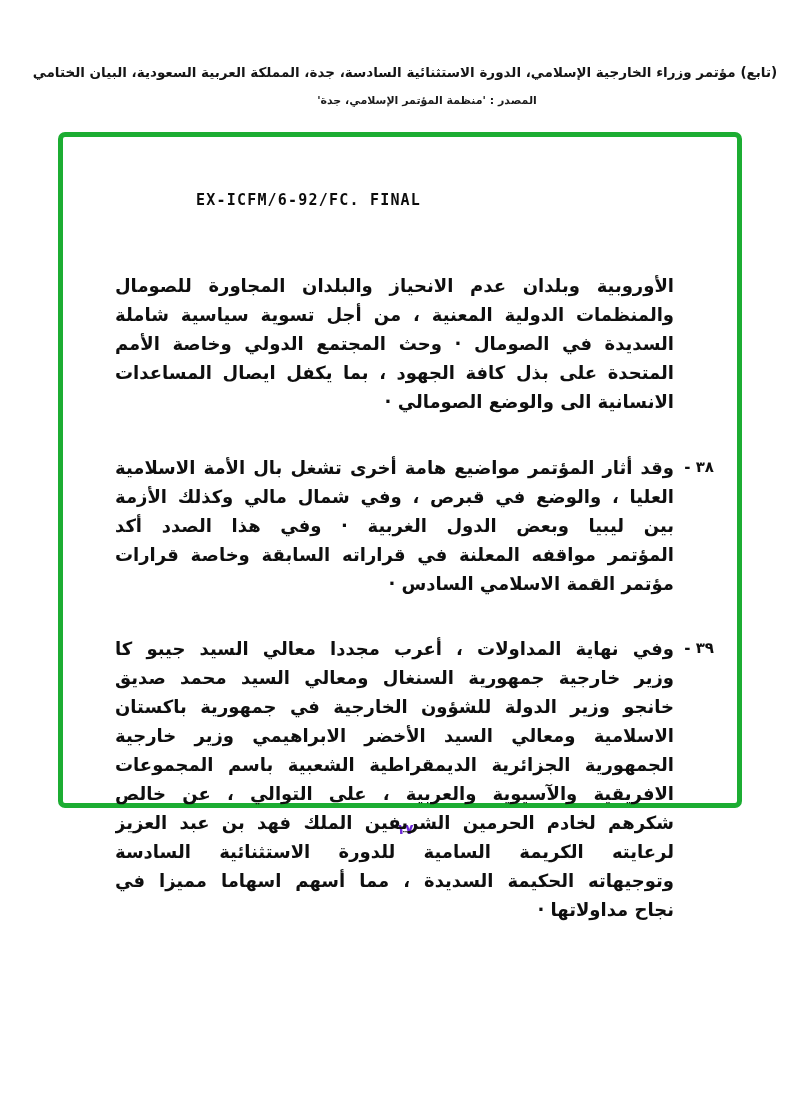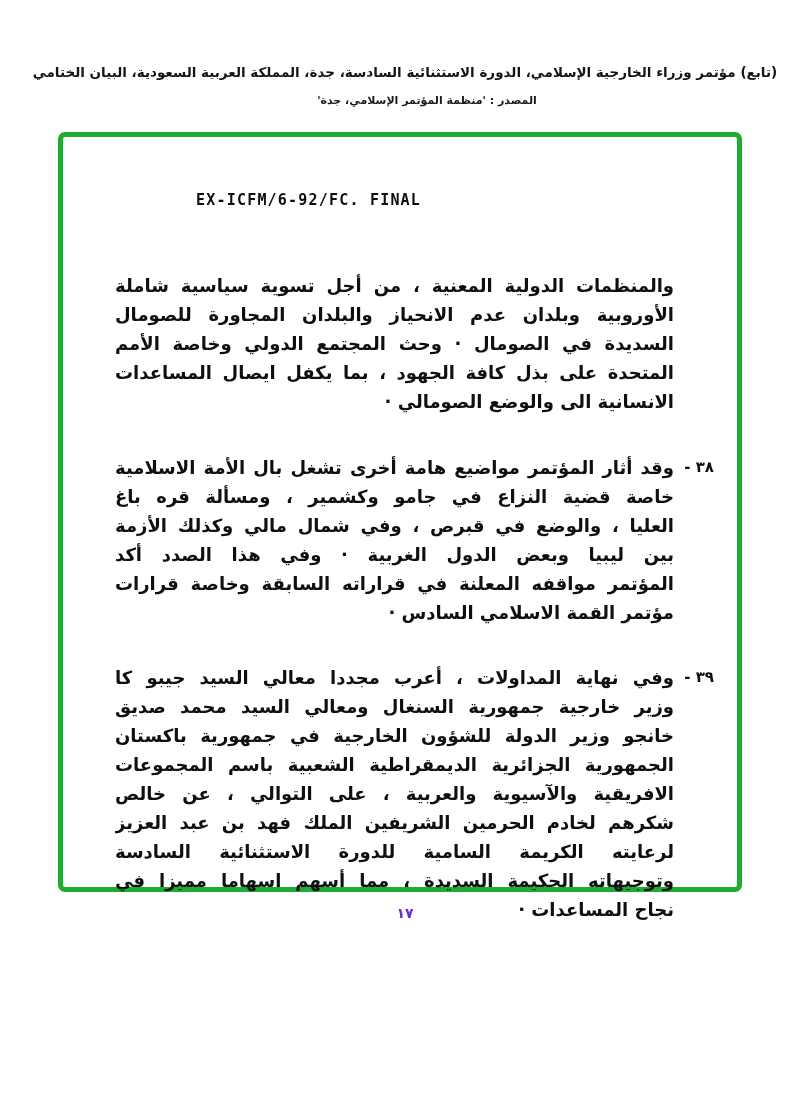--- a/index.html
+++ b/index.html
@@ -30,21 +30,21 @@
     font-size: 11px;
     font-weight: 700;
     color: #1a1a1a;
     padding-left: 44px;
   }
 
   
   .frame {
     box-sizing: border-box;
     width: 684px;
-    height: 760px;
+    height: 676px;
     margin: 25px 0 0 58px;
     border: 5px solid #1cad32;
     border-radius: 7px;
     position: relative;
     background: #ffffff;
   }
   .frame-content {
     position: absolute;
     inset: 0;
     padding: 0 63px 0 52px; 
@@ -119,47 +119,47 @@
 </div>
 
 <div class="frame">
   <div class="frame-content">
 
     <div class="ref-line">EX-ICFM/6-92/FC. FINAL</div>
 
     <div class="body-text">
 
       <div class="para p1">
+        <div class="tline">الأوروبية وبلدان عدم الانحياز والبلدان المجاورة للصومال</div>
         <div class="tline">والمنظمات الدولية المعنية ، من أجل تسوية سياسية شاملة</div>
-        <div class="tline">الأوروبية وبلدان عدم الانحياز والبلدان المجاورة للصومال</div>
         <div class="tline">السديدة في الصومال · وحث المجتمع الدولي وخاصة الأمم</div>
         <div class="tline">المتحدة على بذل كافة الجهود ، بما يكفل ايصال المساعدات</div>
         <div class="tline lastline">الانسانية الى والوضع الصومالي ·</div>
       </div>
 
       <div class="para p38">
         <span class="para-num">٣٨ -</span>
         <div class="tline">وقد أثار المؤتمر مواضيع هامة أخرى تشغل بال الأمة الاسلامية</div>
-        <div class="tline">خاصة قضية النزاع في جامو وكشمير ، ومسألة قره باغ</div>
         <div class="tline">العليا ، والوضع في قبرص ، وفي شمال مالي وكذلك الأزمة</div>
         <div class="tline">بين ليبيا وبعض الدول الغربية · وفي هذا الصدد أكد</div>
         <div class="tline">المؤتمر مواقفه المعلنة في قراراته السابقة وخاصة قرارات</div>
         <div class="tline lastline">مؤتمر القمة الاسلامي السادس ·</div>
       </div>
 
       <div class="para p39">
         <span class="para-num">٣٩ -</span>
         <div class="tline">وفي نهاية المداولات ، أعرب مجددا معالي السيد جيبو كا</div>
         <div class="tline">وزير خارجية جمهورية السنغال ومعالي السيد محمد صديق</div>
         <div class="tline">خانجو وزير الدولة للشؤون الخارجية في جمهورية باكستان</div>
+        <div class="tline">الاسلامية ومعالي السيد الأخضر الابراهيمي وزير خارجية</div>
         <div class="tline">الجمهورية الجزائرية الديمقراطية الشعبية باسم المجموعات</div>
         <div class="tline">الافريقية والآسيوية والعربية ، على التوالي ، عن خالص</div>
         <div class="tline">شكرهم لخادم الحرمين الشريفين الملك فهد بن عبد العزيز</div>
         <div class="tline">لرعايته الكريمة السامية للدورة الاستثنائية السادسة</div>
         <div class="tline">وتوجيهاته الحكيمة السديدة ، مما أسهم اسهاما مميزا في</div>
-        <div class="tline lastline">نجاح المساعدات ·</div>
+        <div class="tline lastline">نجاح مداولاتها ·</div>
       </div>
 
     </div>
   </div>
 </div>
 
 <div class="page-num">١٧</div>
 
 </body></html>

